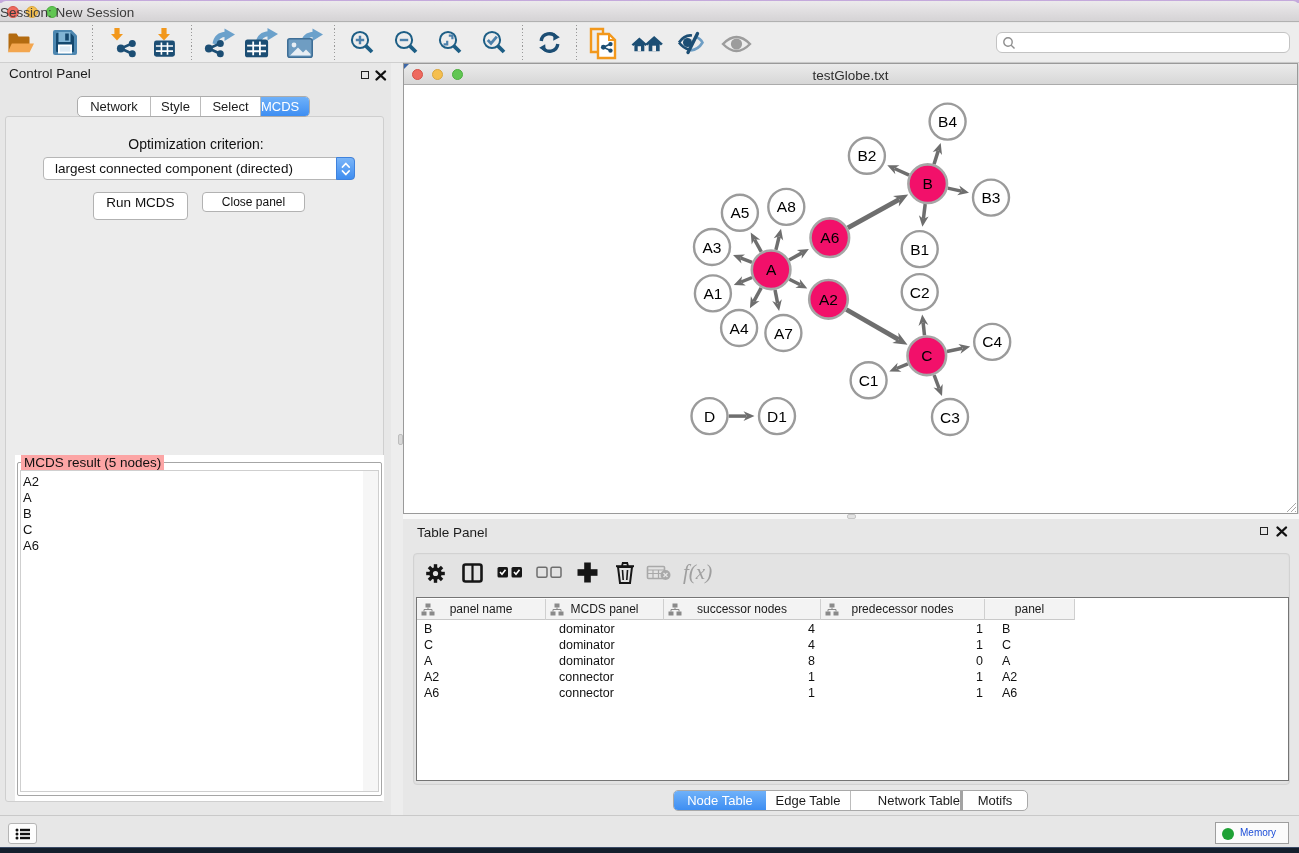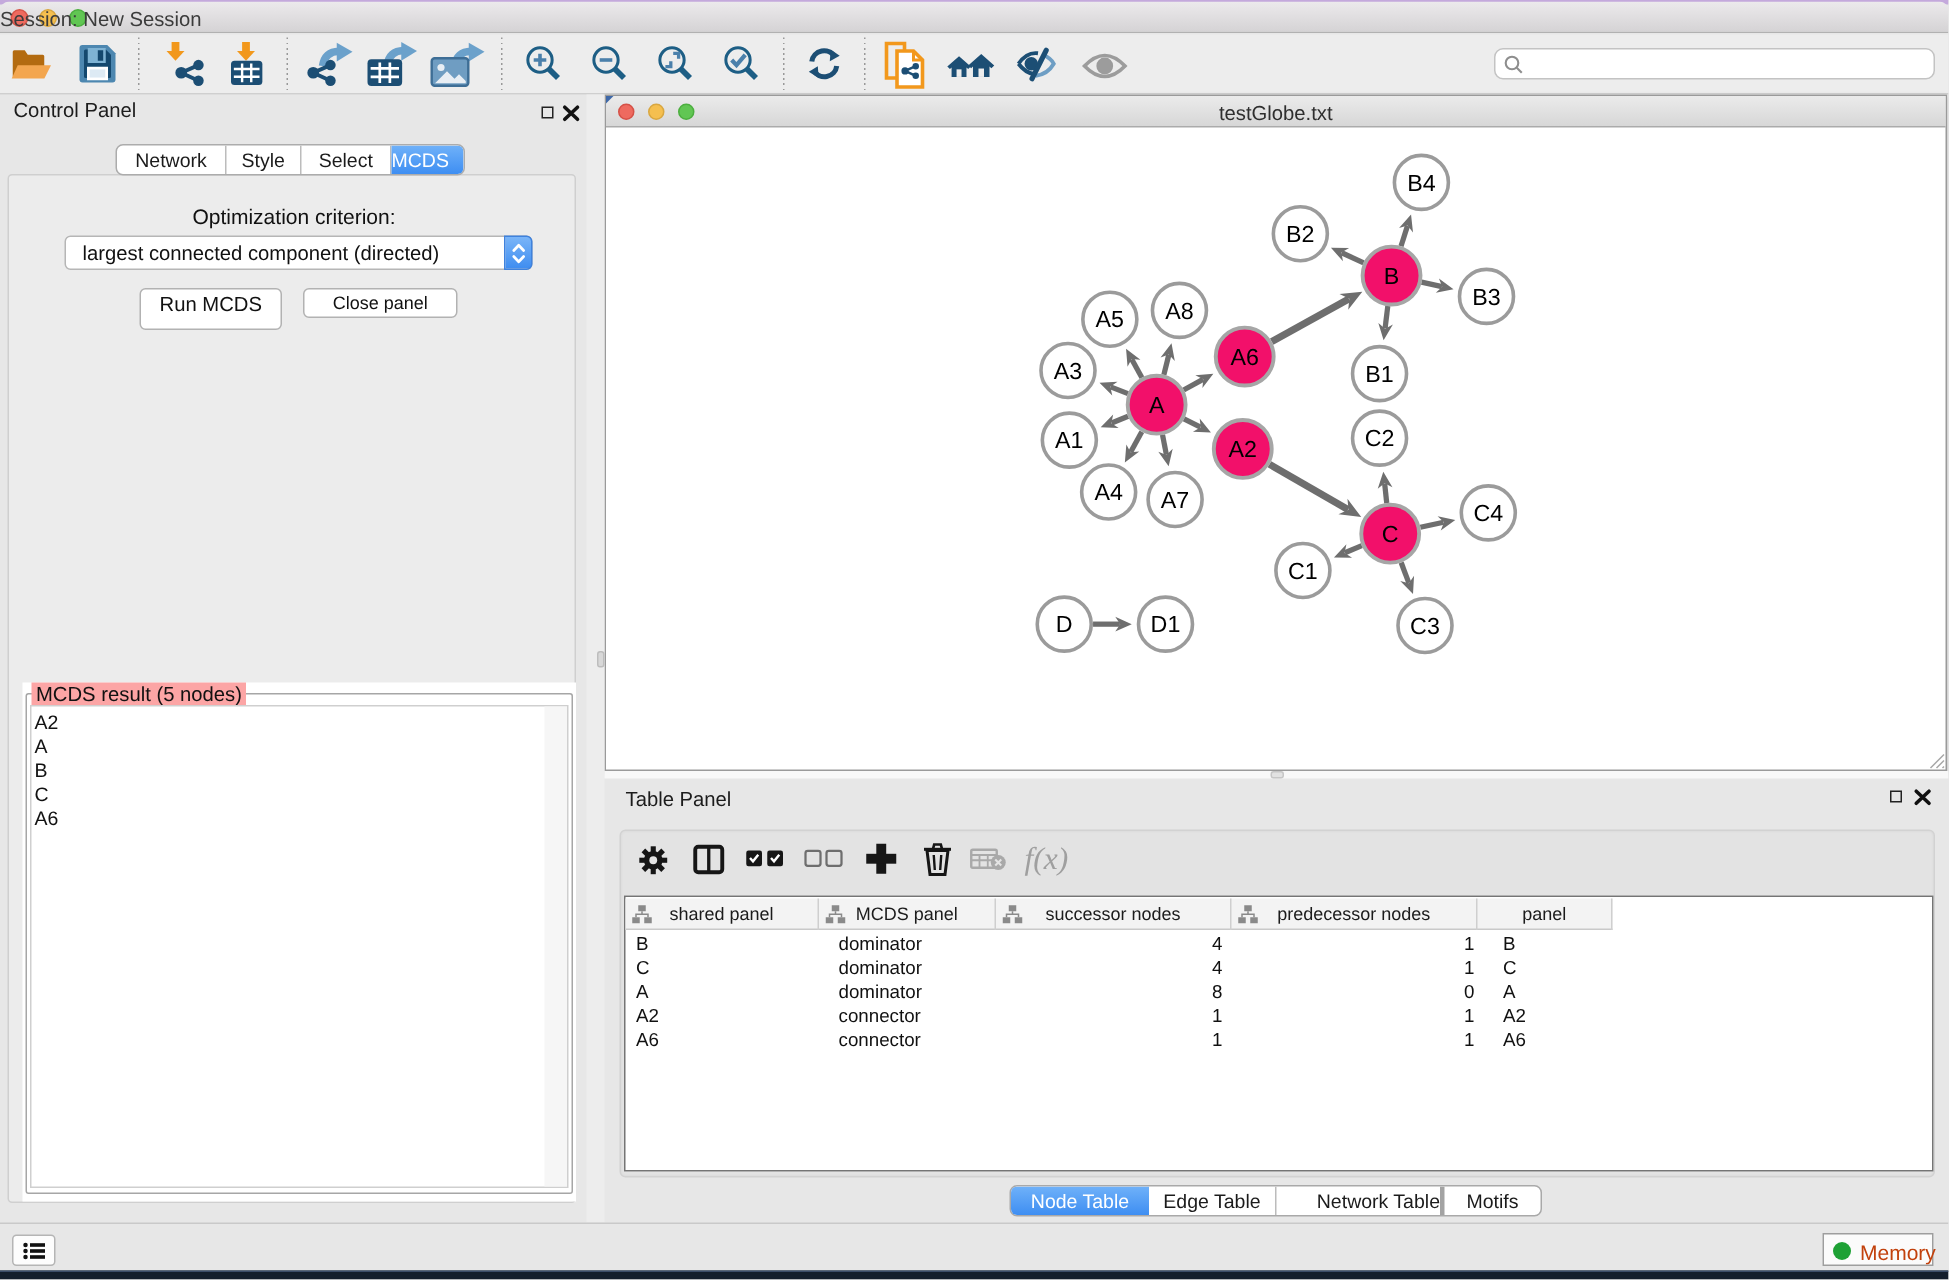--- a/index.html
+++ b/index.html
@@ -341,21 +341,21 @@
 <svg style="left:647px;top:565px" width="24" height="15">
     <rect x="0.5" y="1.5" width="17" height="12" rx="1" fill="none" stroke="#a9a9a9" stroke-width="1.6"></rect>
     <path d="M1 5 H17 M1 8.5 H17 M6 5 V13 M11.5 5 V13" stroke="#a9a9a9" stroke-width="1.2"></path>
     <circle cx="18.5" cy="10" r="5" fill="#a9a9a9"></circle>
     <path d="M16.5 8 L20.5 12 M20.5 8 L16.5 12" stroke="#e4e4e4" stroke-width="1.4"></path>
   </svg>
 <div class="abs" style="left:683px;top:560px;font-family:'Liberation Serif',serif;font-style:italic;font-size:21px;color:#9f9f9f">f(x)</div>
 
 <div class="abs" style="left:416px;top:597px;width:873px;height:184px;background:#fff;border:1px solid #757575"></div>
 <div class="abs" style="left:417px;top:599px;width:658px;height:21px;background:#f3f3f3;border-bottom:1px solid #c9c9c9"></div>
-<div class="abs" style="left:417px;top:599px;width:129px;height:21px;border-right:1px solid #cfcfcf;text-align:center;font-size:12px;color:#1b1b1b;line-height:21px">shared panel</div>
+<div class="abs" style="left:417px;top:599px;width:129px;height:21px;border-right:1px solid #cfcfcf;text-align:center;font-size:12px;color:#1b1b1b;line-height:21px">panel name</div>
 <svg style="left:421px;top:603px" width="14" height="13">
     <rect x="4.5" y="0.5" width="5" height="4" fill="#8a8a8a"></rect>
     <rect x="0.5" y="8.5" width="5" height="4" fill="#8a8a8a"></rect>
     <rect x="8.5" y="8.5" width="5" height="4" fill="#8a8a8a"></rect>
     <path d="M7 4.5 V6.5 M3 8.5 V6.5 H11 V8.5" fill="none" stroke="#8a8a8a" stroke-width="1"></path>
   </svg>
 <div class="abs" style="left:546px;top:599px;width:118px;height:21px;border-right:1px solid #cfcfcf;text-align:center;font-size:12px;color:#1b1b1b;line-height:21px">MCDS panel</div>
 <svg style="left:550px;top:603px" width="14" height="13">
     <rect x="4.5" y="0.5" width="5" height="4" fill="#8a8a8a"></rect>
     <rect x="0.5" y="8.5" width="5" height="4" fill="#8a8a8a"></rect>
@@ -415,15 +415,15 @@
 <svg style="left:15px;top:828px" width="16" height="12">
 <circle cx="2" cy="2" r="1.5" fill="#111"></circle>
     <rect x="5" y="0.8" width="10" height="2.4" fill="#111"></rect>
 <circle cx="2" cy="6" r="1.5" fill="#111"></circle>
     <rect x="5" y="4.8" width="10" height="2.4" fill="#111"></rect>
 <circle cx="2" cy="10" r="1.5" fill="#111"></circle>
     <rect x="5" y="8.8" width="10" height="2.4" fill="#111"></rect>
 </svg>
 <div class="abs" style="left:1215px;top:822px;width:74px;height:22px;background:#fbfbfb;border:1px solid #9e9e9e"></div>
 <div class="abs" style="left:1222px;top:828px;width:12px;height:12px;border-radius:50%;background:#1ea135"></div>
-<div class="abs" style="left:1240px;top:827px;font-size:14px;color:#c2410c">Memory</div>
+<div class="abs" style="left:1240px;top:827px;font-size:10px;color:#1d4ed8">Memory</div>
 
 <div class="abs" style="left:0;top:847px;width:1299px;height:6px;background:#141e2c;border-top:1px solid #3b4c68"></div>
 
 </body></html>

